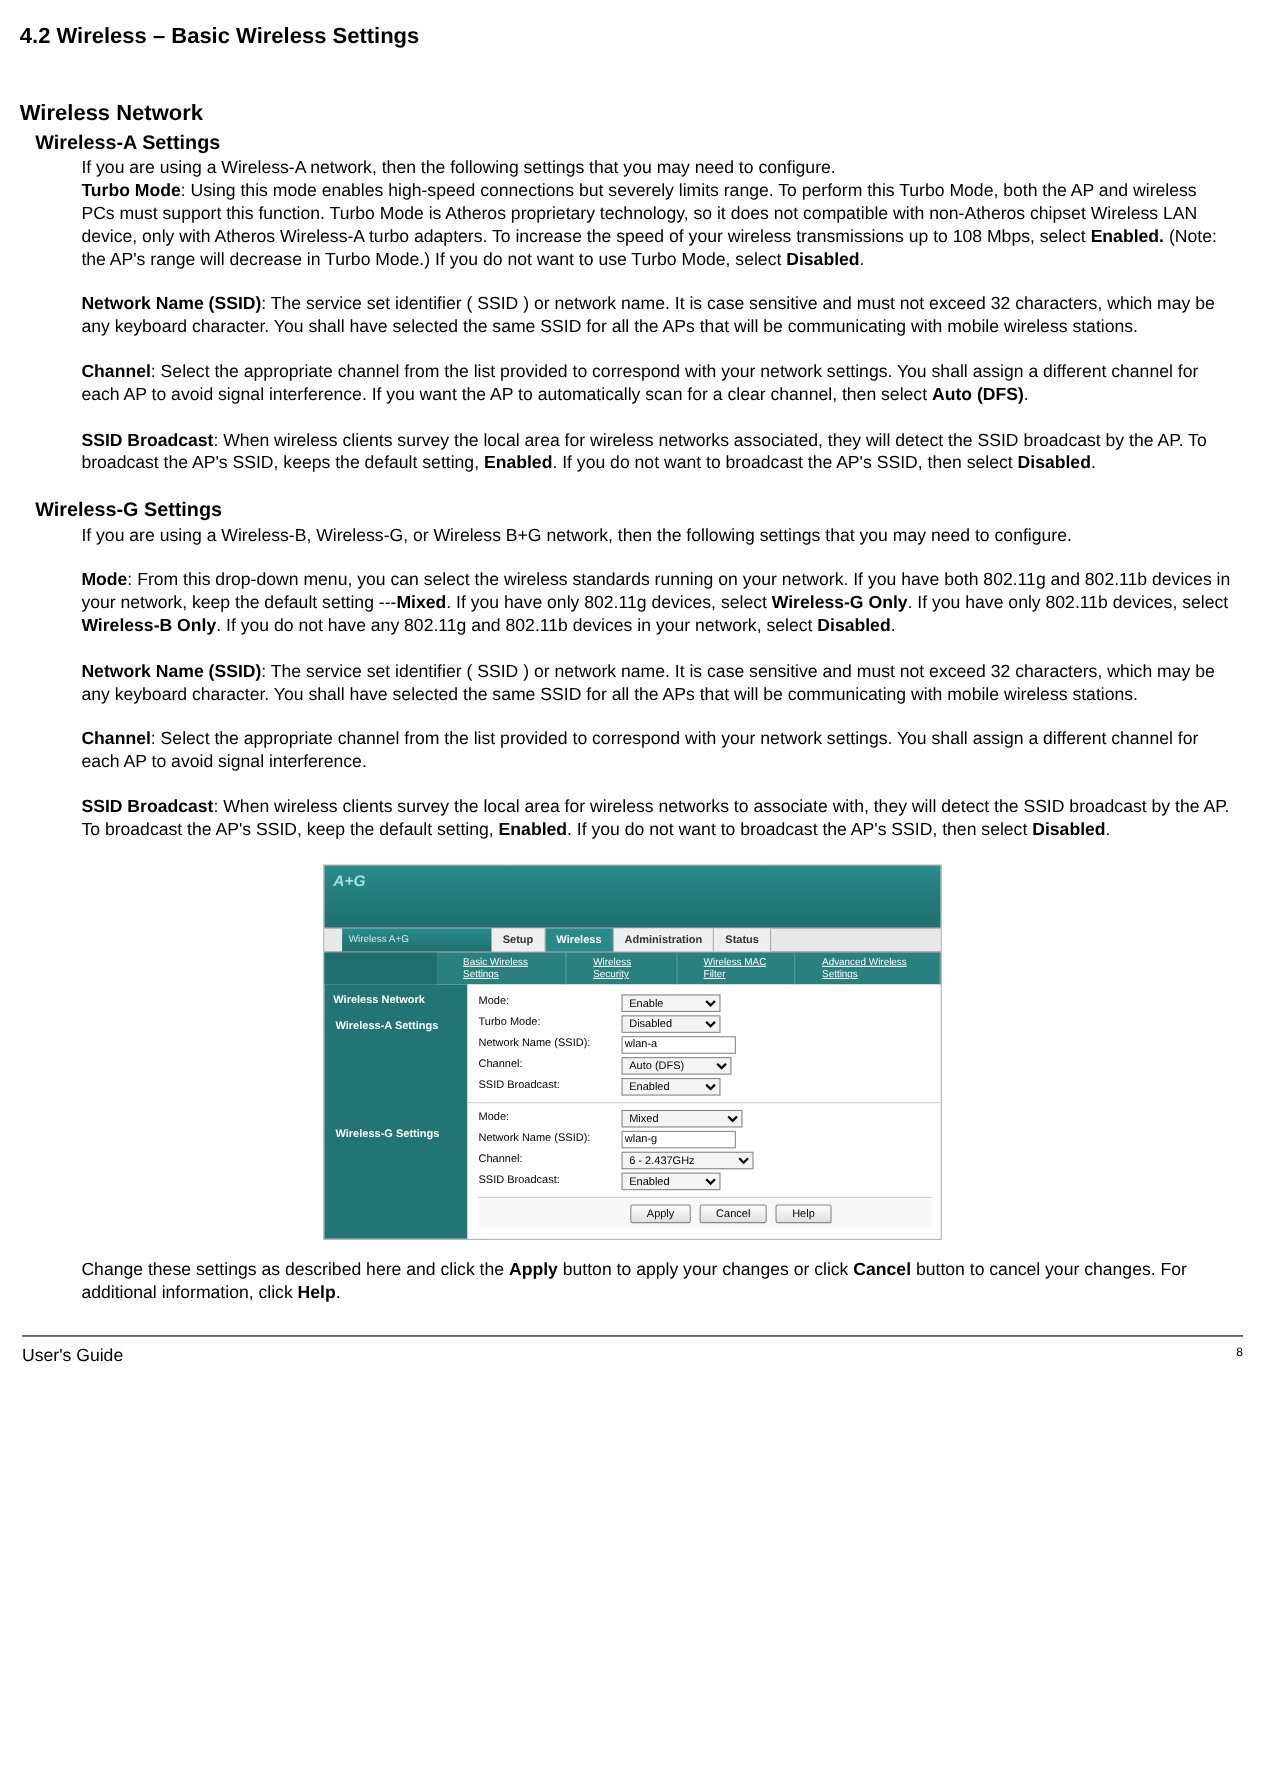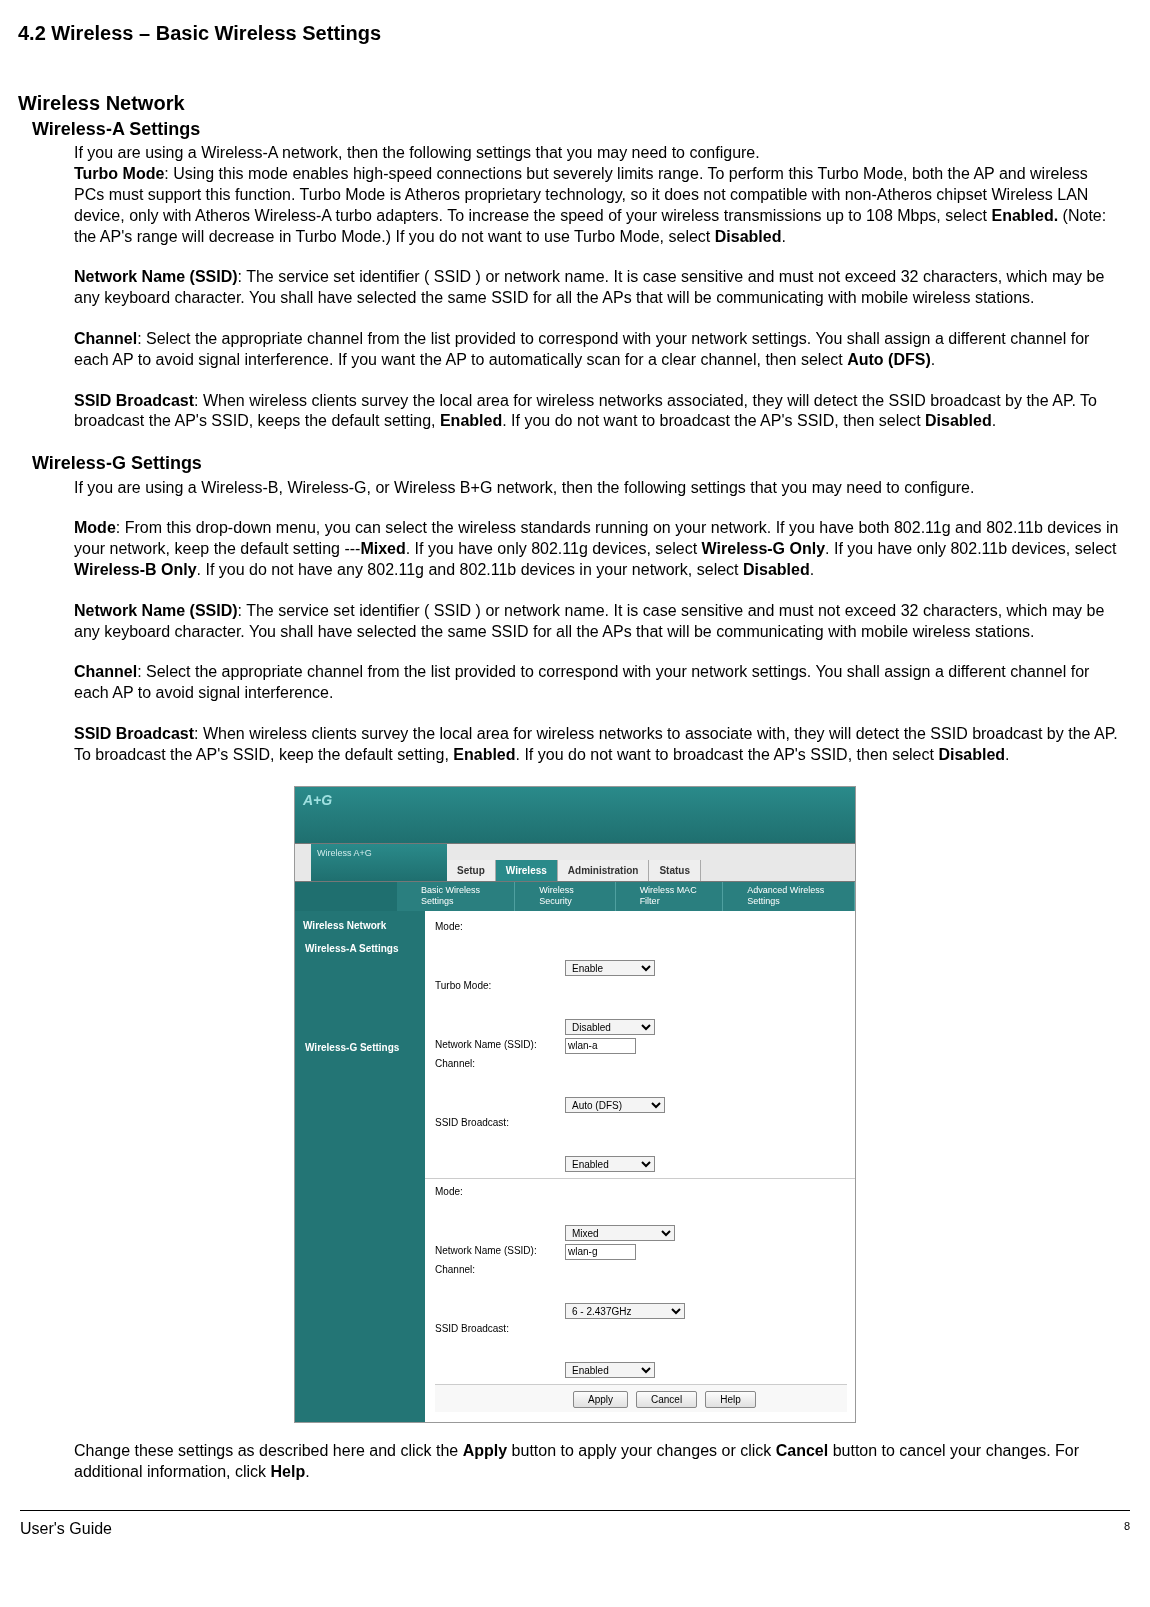--- a/index.html
+++ b/index.html
@@ -61,31 +61,30 @@
     border-top: 1px solid #777;
     border-bottom: 1px solid #777;
   }
   .ui-menu .spacer { width: 130px; background: linear-gradient(#2a8a8a,#1f6f6f); margin-left: 16px; }
   .ui-tab {
     padding: 4px 10px;
     border-right: 1px solid #aaa;
     background: #eee;
     color: #333;
     font-weight: bold;
-    margin-top: 16px;
   }
   .ui-tab.active { background: #2a8a8a; color: #fff; }
   .ui-submenu {
     display: flex;
     background: #2a7f7f;
     color: #fff;
     font-size: 9px;
   }
   .ui-submenu .spacer2 { width: 130px; background: #1f6f6f; color:#cfeaea; font-size:9px; padding:3px 0 3px 6px; font-weight:bold; }
-  .ui-sub { padding: 3px 24px; border-right: 1px solid #4fa0a0; }
+  .ui-sub { padding: 3px 24px; border-right: 1px solid #4fa0a0; text-decoration: underline; }
   .ui-body { display: flex; }
   .ui-side {
     width: 130px;
     background: #237575;
     color: #fff;
     font-size: 10px;
     padding: 6px 0 6px 0;
   }
   .ui-side .hdr { font-weight: bold; padding: 2px 6px 6px 8px; font-size:10px; }
   .ui-side .grp { font-weight: bold; padding: 4px 6px 4px 10px; font-size:10px; }
@@ -97,22 +96,22 @@
   .ui-row { display: flex; align-items: flex-start; margin: 3px 0; }
   .ui-label { width: 130px; font-size: 10px; color: #000; }
   .ui-sel, .ui-inp {
     font-size: 10px;
     border: 1px solid #888;
     background: #fff;
     padding: 1px 2px;
     height: 16px;
     box-sizing: border-box;
   }
-  .ui-sel { width: 90px; background: #f4f4f4; margin-top: 40px; }
-  .ui-inp { width: 71px; }
+  .ui-sel { width: 90px; background: #f4f4f4; }
+  .ui-inp { width: 104px; }
   hr.ui-hr { border: none; border-top: 1px solid #ccc; margin: 6px 0 6px -10px; width: calc(100% + 18px); }
   .ui-buttons { display:flex; gap:8px; padding: 6px 0 4px 138px; border-top:1px solid #ccc; margin-top:6px; background:#f8f8f8; }
   .ui-btn {
     font-size: 10px;
     padding: 2px 14px;
     background: linear-gradient(#fdfdfd,#e0e0e0);
     border: 1px solid #888;
     border-radius: 2px;
   }
   .footer {

